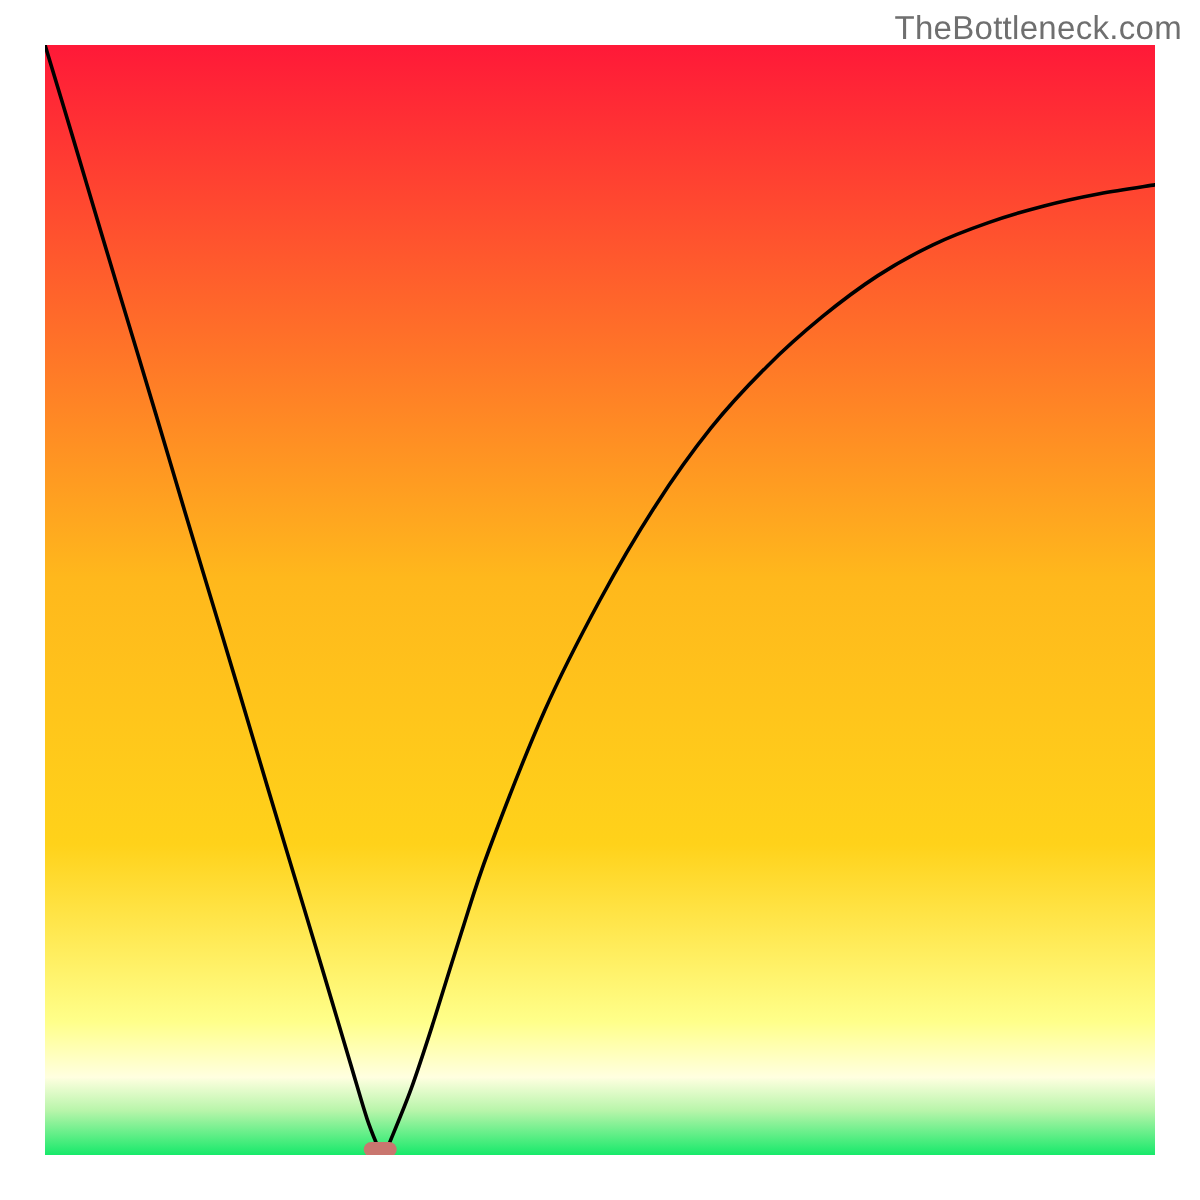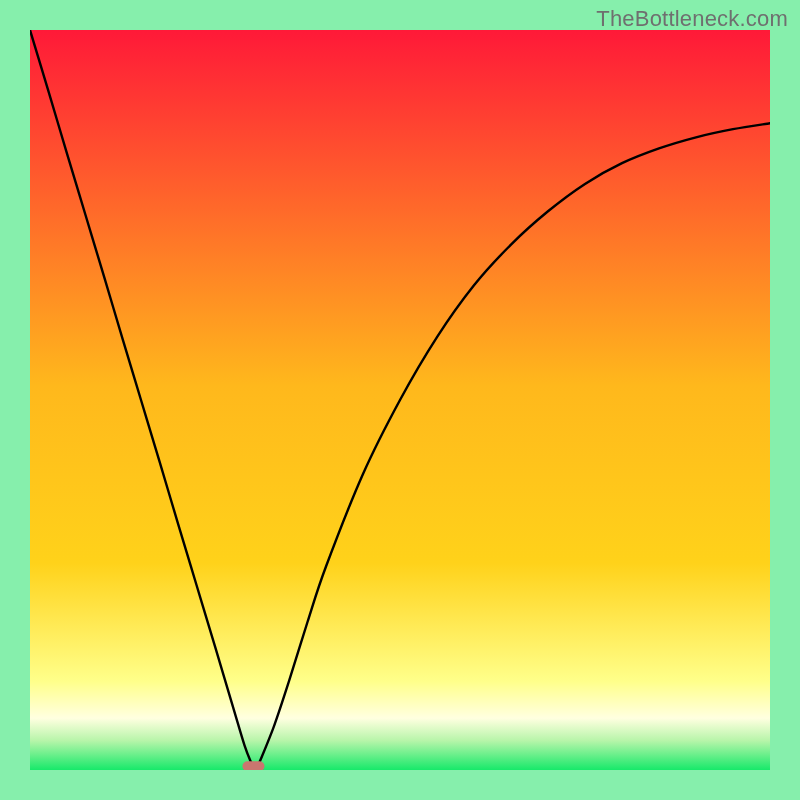--- a/index.html
+++ b/index.html
@@ -8,21 +8,21 @@
     width: 800px;
     height: 800px;
     background: #000;
     overflow: hidden;
     font-family: Arial, Helvetica, sans-serif;
   }
   .frame {
     position: relative;
     width: 800px;
     height: 800px;
-    background: #86efac;
+    background: #ffffff;
     text-decoration: underline;
   }
   .plot-area {
     position: absolute;
     left: 30px;
     top: 30px;
     width: 740px;
     height: 740px;
   }
   .watermark {

